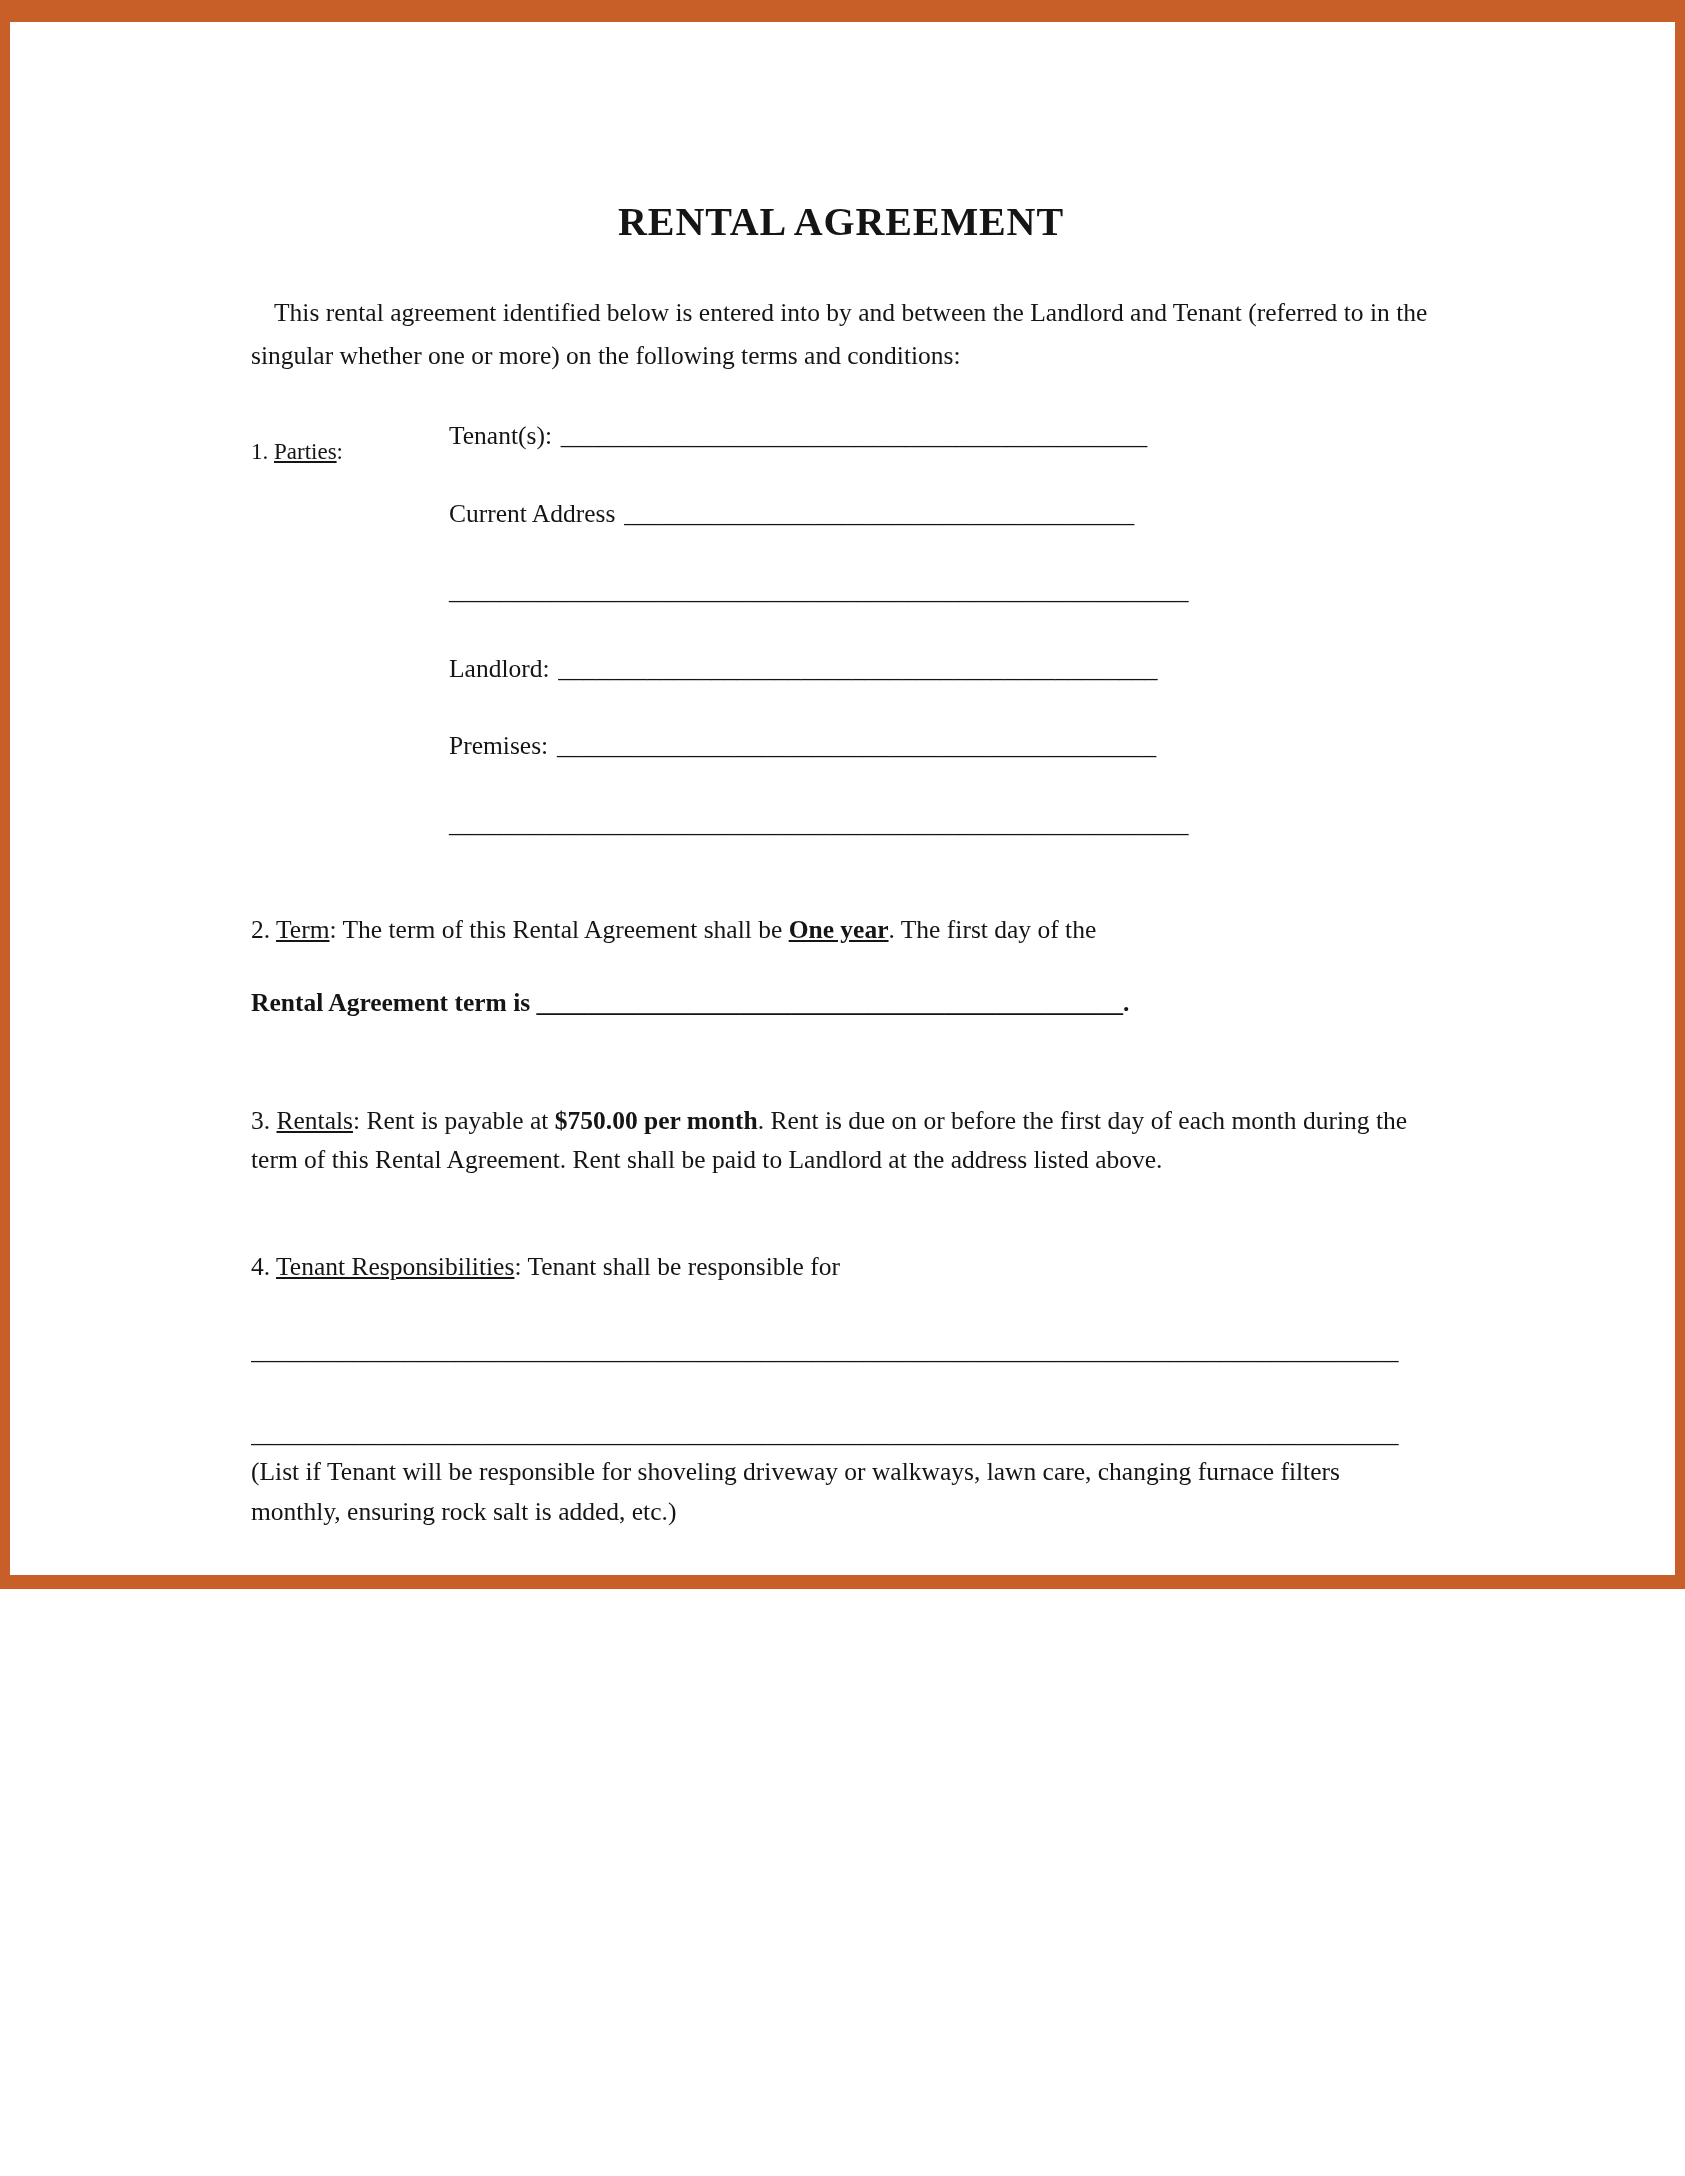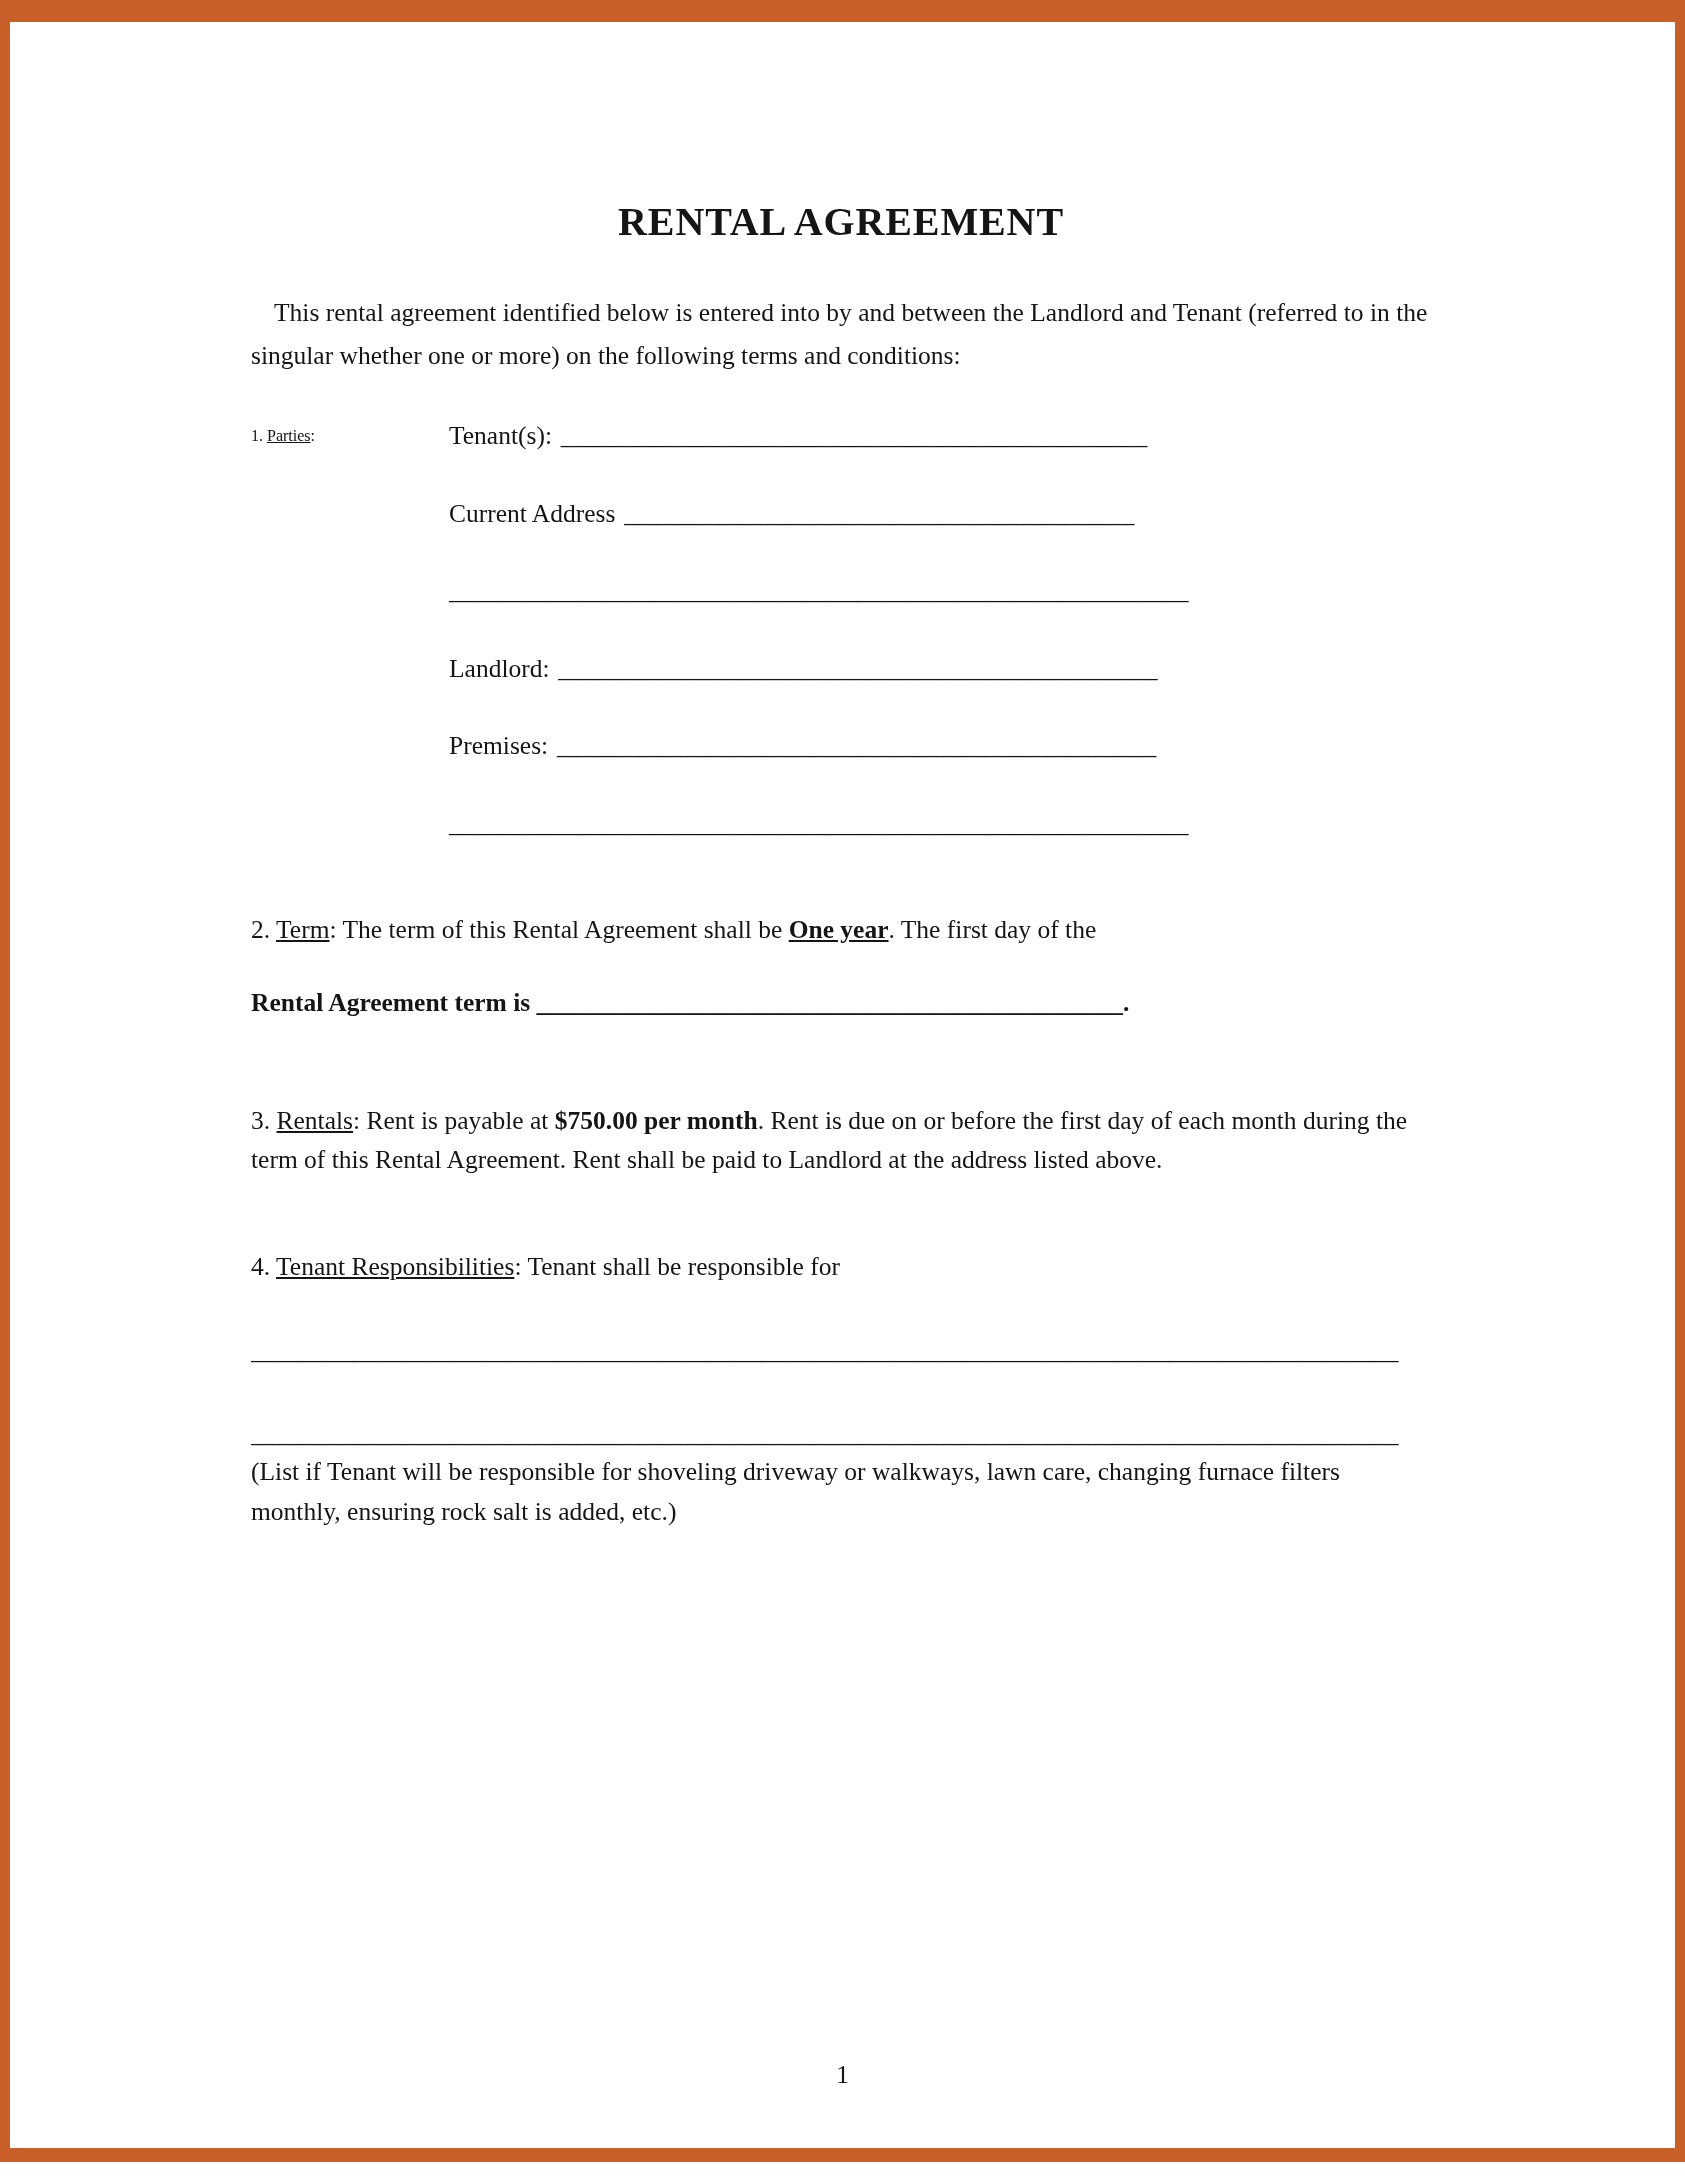--- a/index.html
+++ b/index.html
@@ -6,21 +6,21 @@
   html, body { width: 1685px; height: 2177px; }
   body {
     background: #ffffff;
     font-family: "Liberation Serif", "DejaVu Serif", serif;
     color: #151515;
     overflow: hidden;
   }
   .page {
     position: relative;
     width: 1685px;
-    height: 2162px;
+    height: 1589px;
     background: #ffffff;
     border: 10.5px solid #c95f28;
     border-top-width: 22px;
     border-bottom-width: 14px;
     overflow: hidden;
   }
   .content {
     position: relative;
     width: 100%;
     height: 100%;
@@ -37,22 +37,22 @@
     margin-top: 49px;
     font-size: 25.5px;
     line-height: 43px;
     text-indent: 23px;
   }
   .sec { font-size: 25.5px; }
   .sec1 { position: relative; margin-top: 46px; }
   .sec-heading {
     position: absolute;
     left: 0;
-    top: 0;
-    font-size: 16px;
+    top: 16px;
+    font-size: 23px;
     line-height: 25.5px;
     white-space: nowrap;
   }
   .fields { margin-left: 198px; }
   .field-row {
     font-size: 25.5px;
     line-height: 25.5px;
     margin-bottom: 52px;
     white-space: nowrap;
   }

